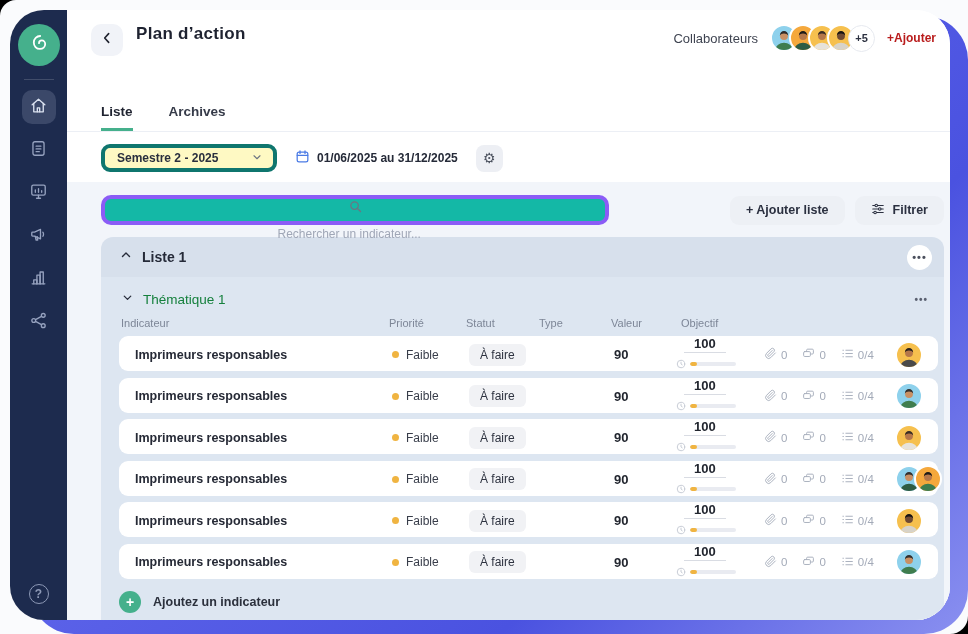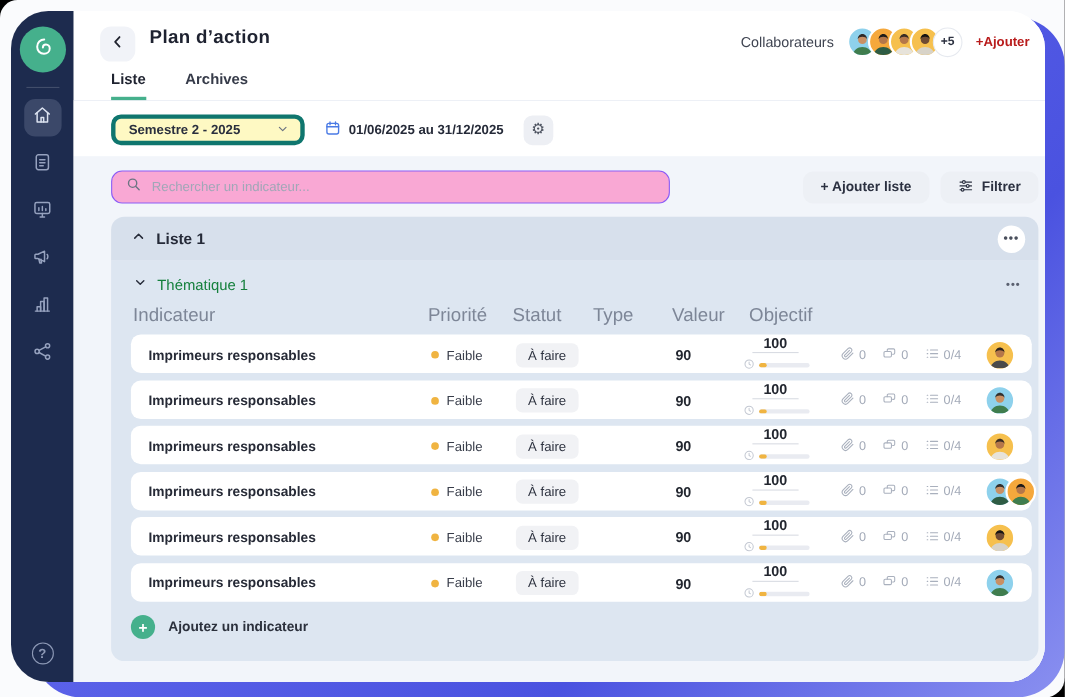--- a/index.html
+++ b/index.html
@@ -47,37 +47,37 @@
   .avatars .avatar { margin-left:-9px; }
   .avatars .avatar:first-child { margin-left:0; }
   .avatars { display:flex; }
   .plus-badge { width:27px; height:27px; border-radius:50%; background:#fff;
                 border:1px solid #e6e9ef; font-size:11px; font-weight:700; color:#2c3140;
                 display:flex; align-items:center; justify-content:center; margin-left:-7px; z-index:2; }
   .add-collab { margin-left:12px; font-size:12px; font-weight:700; color:#b91c1c; cursor:pointer; white-space:nowrap; }
 
   .tabs { display:flex; gap:36px; padding-left:34px; margin-top:8px; border-bottom:1px solid #eceff5; }
   .tab { font-size:13.5px; font-weight:600; color:#363b49; padding-bottom:9px;
-         border-bottom:3px solid transparent; cursor:pointer; }
+         border-bottom:3px solid transparent; cursor:pointer;margin-top:40px; }
   .tab.active { font-weight:700; color:#1f2330; border-bottom-color:#45b08c; }
 
   .toolbar { display:flex; align-items:center; gap:18px; padding:12px 14px 10px 34px; background:#fff; }
   .select { width:176px; height:28px; border:4px solid #0f766e; border-radius:9px;
             background:#fef9c3; display:flex; align-items:center; justify-content:space-between;
             padding:0 10px 0 12px; font-size:12px; font-weight:600; color:#2a2f3e; cursor:pointer; }
   .date-range { display:flex; align-items:center; gap:7px; font-size:12px; font-weight:600; color:#252a38; }
   .gear-btn { width:27px; height:27px; border-radius:8px; background:#edeff4;
               display:flex; align-items:center; justify-content:center; cursor:pointer;
               font-family:"DejaVu Sans", sans-serif; font-size:14px; color:#4c525f; }
 
   .content { flex:1; background:#f2f5fa; padding:13px 4px 0 34px; min-height:0; }
 
   .search-row { display:flex; align-items:center; }
-  .search-box { width:508px; height:30px; background:#f9a8d4; border:1px solid #8b5cf6;
-                border-radius:10px; display:flex; align-items:center; padding:0 12px; gap:9px; }
+  .search-box { width:508px; height:30px; background:#14b8a6; border:4px solid #8b5cf6;
+                border-radius:10px; display:flex; align-items:center; padding:0 12px; gap:9px;flex-direction:column; }
   .search-box input { border:none; outline:none; flex:1; font-size:12px; color:#2a2f3e;
                       font-family:"Liberation Sans", sans-serif; background:transparent; }
   .search-box input::placeholder { color:#a0a7b7; }
   .btn { height:29px; border:none; border-radius:9px; background:#edf0f5; color:#2b3040;
          font-size:12.5px; font-weight:600; padding:0 16px; display:flex; align-items:center;
          gap:8px; cursor:pointer; font-family:"Liberation Sans", sans-serif; }
   .spacer { flex:1; }
   .filter-btn { margin-left:10px; margin-right:2px;text-align:right; }
 
   
@@ -89,21 +89,21 @@
               display:flex; align-items:center; justify-content:center; cursor:pointer;
               color:#4a4f5c; font-weight:700; font-size:11px; letter-spacing:1px; }
   .list-body { background:#dde6f1; border-radius:0 0 12px 12px; padding-bottom:20px; }
 
   .theme-head { display:flex; align-items:center; gap:9px; padding:13px 16px 7px 20px; }
   .theme-title { font-size:13.5px; font-weight:400; color:#15803d; }
   .more-sm { margin-left:auto; color:#5a6070; font-weight:700; font-size:10px; letter-spacing:1px; cursor:pointer; }
 
   .colgrid { display:grid; grid-template-columns:268px 77px 73px 72px 70px 80px 131px minmax(40px,1fr);
              padding:2px 10px 7px 20px; }
-  .col-label { font-size:17px; color:#7d8697; }
+  .col-label { font-size:11px; color:#7d8697; }
 
   #rows { padding:0 6px 0 18px; }
   .row { display:grid; grid-template-columns:257px 77px 73px 72px 70px 80px 131px minmax(40px,1fr);
          align-items:center; background:#fff; border-radius:9px; height:35px; margin-bottom:6.5px;
          padding:0 8px 0 16px; }
   .cell-name { font-size:12.5px; font-weight:700; color:#262a36; }
   .cell-prio { display:flex; align-items:center; gap:7px; font-size:12px; color:#383d4a; }
   .dot { width:7px; height:7px; border-radius:50%; display:inline-block; }
   .badge { display:inline-block; background:#f1f2f5; border-radius:6px; padding:4px 11px;
            font-size:12px; color:#2e3340; }

